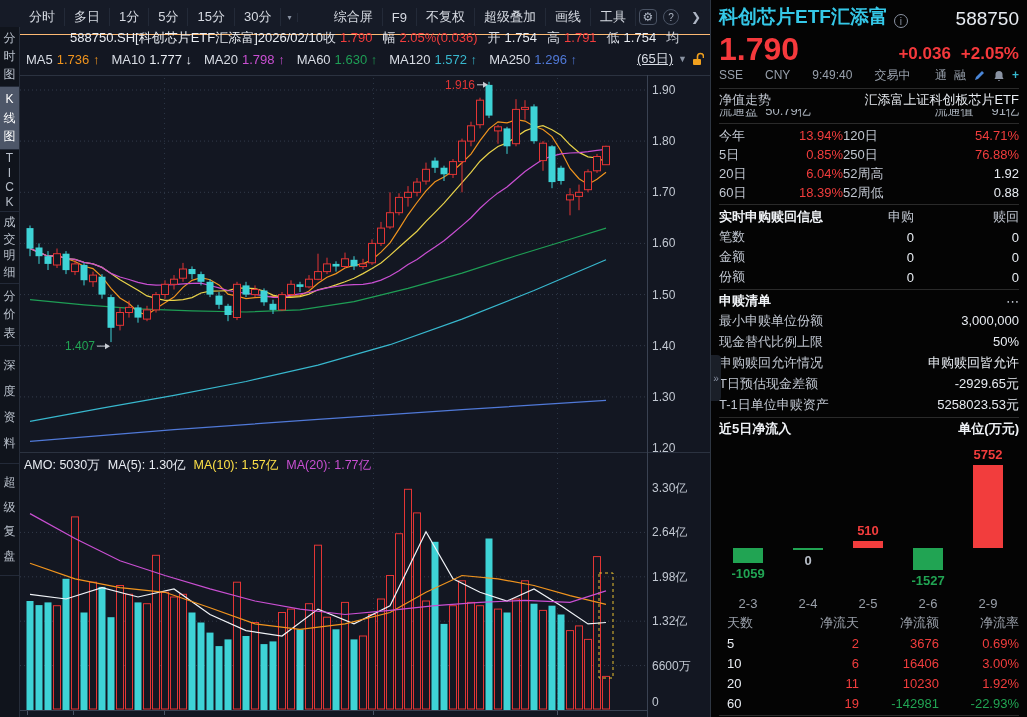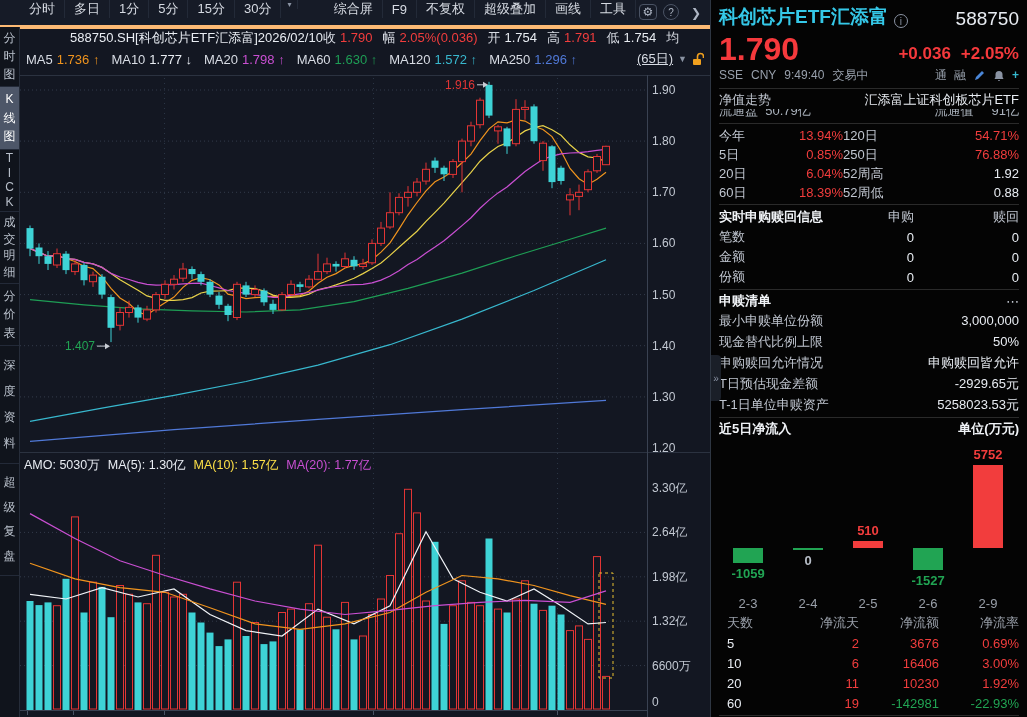--- a/index.html
+++ b/index.html
@@ -1,22 +1,22 @@
 <!DOCTYPE html>
 <html><head>
 <meta charset="utf-8">
 <style>
   * { box-sizing: border-box; margin: 0; padding: 0; }
   html,body { background:#000; }
   body { font-family: "Liberation Sans","DejaVu Sans",sans-serif; }
   #app { position:relative; width:1027px; height:717px; background:#131722; overflow:hidden; color:#d8dce4; }
 
   
-  #toolbar { position:absolute; left:0; top:0; width:710px; height:29px; background:#161b27;
-             border-bottom:4px solid #fdba74; display:flex; align-items:flex-start; }
+  #toolbar { position:absolute; left:0; top:0; width:710px; height:35px; background:#161b27;
+             border-bottom:1px solid #fdba74; display:flex; align-items:center; }
   .tb-sq { width:20px; background:#10141c; border-right:1px solid #262d3a; }
   .tb-btn { padding:0 9px; display:flex; align-items:center; font-size:13px; color:#d6dae2;
             border-right:1px solid #232a38; cursor:default; white-space:nowrap; }
   .tb-caret { padding:0 6px; display:flex; align-items:center; font-size:8px; color:#8a93a3; border-right:1px solid #232a38; }
   .tb-spacer { flex:1; }
   .icon-btn { width:22px; height:18px; margin:4px 3px; display:flex; align-items:center; justify-content:center;
               color:#aeb6c4; font-size:12px; }
   .icon-ring { border:1px solid #4a5364; border-radius:50%; width:16px; height:16px; font-size:10px; }
   .icon-sq { border:1px solid #4a5364; border-radius:4px; width:18px; height:16px; font-size:12px; }
 
@@ -51,21 +51,21 @@
                border-radius:0 4px 4px 0; color:#8a93a3; font-size:10px; display:flex; align-items:center;
                justify-content:center; }
   .rp-title { height:30px; display:flex; align-items:flex-end; gap:6px; }
   .rp-title .name { color:#35c8e8; font-size:19px; font-weight:bold; }
   .rp-title .code { margin-left:auto; color:#e8ecf2; font-size:19px; }
   .info-circ { width:14px; height:14px; border:1px solid #8a93a3; border-radius:50%; color:#8a93a3;
                font-size:10px; display:flex; align-items:center; justify-content:center; margin-bottom:2px; }
   .rp-price { height:34px; display:flex; align-items:flex-end; }
   .rp-price .big { color:#f5393c; font-size:32px; font-weight:bold; line-height:30px; }
   .rp-price .chg { margin-left:auto; color:#f5393c; font-size:17px; font-weight:bold; display:flex; gap:10px; }
-  .rp-meta { height:22px; display:flex; align-items:center; gap:8px; color:#98a0ac; font-size:12px; }
+  .rp-meta { height:22px; display:flex; align-items:center; gap:22px; color:#98a0ac; font-size:12px; }
   .rp-meta .icons { margin-left:auto; display:flex; align-items:center; gap:7px; }
   .hr { border-top:1px solid #2a2a2a; margin:2px 0; }
   .rp-row { height:18px; display:flex; align-items:center; }
   .rp-row .r { margin-left:auto; }
   #rp-float { height:12px; overflow:hidden; color:#aab2bc; }
   #rp-float .inner { margin-top:-7px; display:flex; }
   #rp-float .inner .r { margin-left:auto; }
   .g { color:#c0c6d0; } .w { color:#e8ecf2; } .red { color:#f23d3d; } .grn { color:#21a453; }
   .bold { font-weight:bold; color:#f0f3f7; }
   .perf-grid { display:grid; grid-template-columns:46px 78px 62px 1fr; row-gap:0; }

